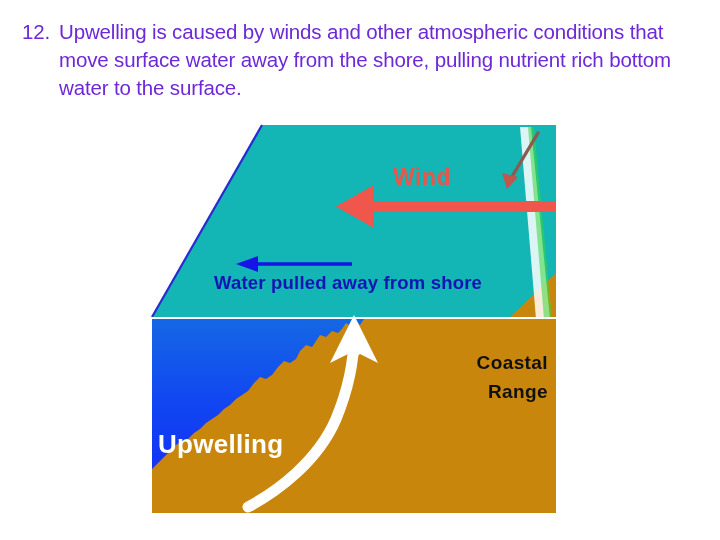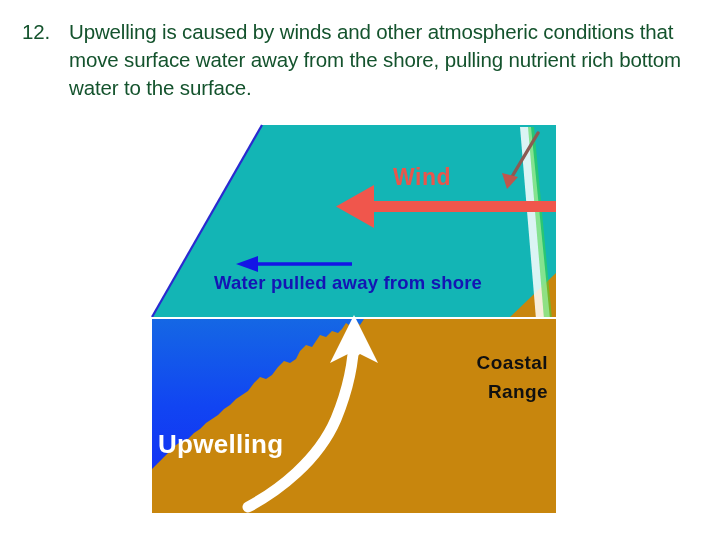--- a/index.html
+++ b/index.html
@@ -14,36 +14,36 @@
     overflow: hidden;
     font-family: "Liberation Sans", sans-serif;
   }
 
   
   #slide-text {
     position: absolute;
     left: 22px;
     top: 18px;
     width: 678px;
-    color: #14532d;
+    color: #6d28d9;
     font-family: "Liberation Sans", sans-serif;
     font-size: 20.5px;
     line-height: 28px;
     letter-spacing: -0.15px;
   }
   #slide-text .num {
     position: absolute;
     left: 0;
     top: 0;
     width: 46px;
     text-align: left;
   }
   #slide-text .body {
     display: block;
-    margin-left: 47px;
+    margin-left: 37px;
   }
 
   
   #figure {
     position: absolute;
     left: 150px;
     top: 123px;
     width: 406px;
     height: 390px;
   }

